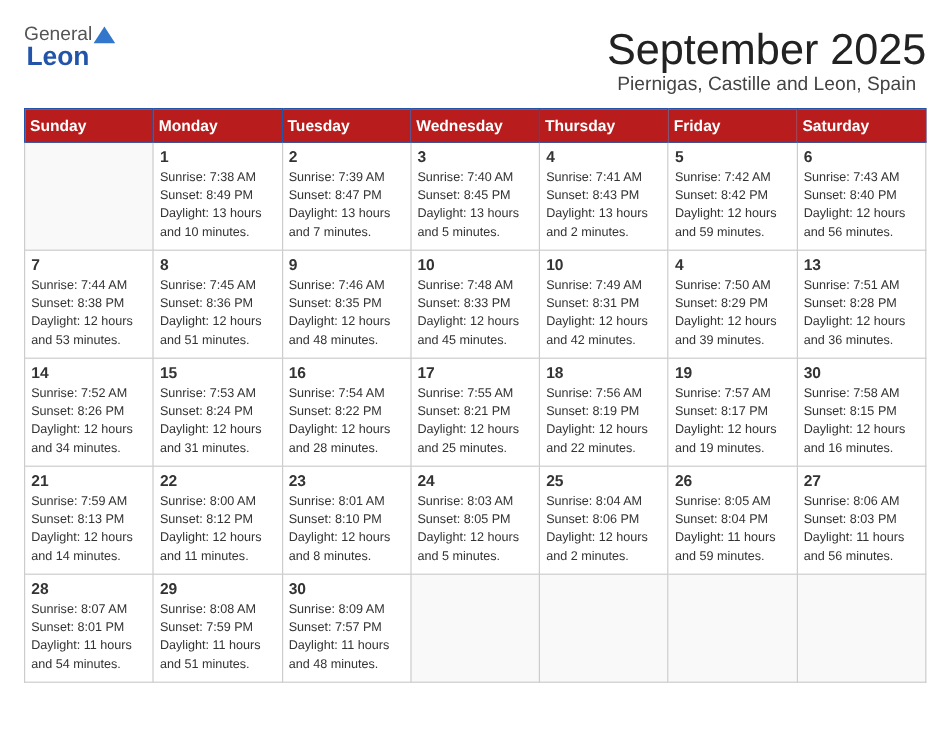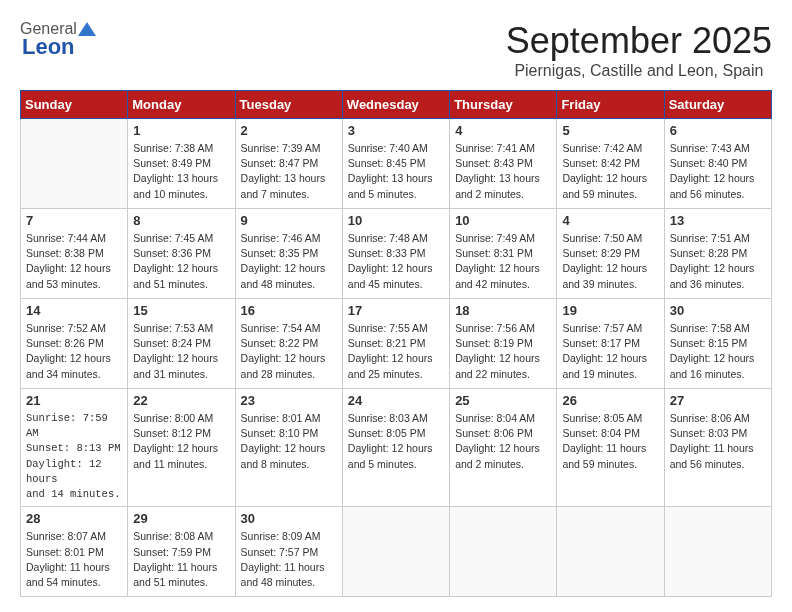--- a/index.html
+++ b/index.html
@@ -249,21 +249,21 @@
           <div class="day-number">30</div>
           <div class="day-info" style="white-space: pre-line;">Sunrise: 7:58 AM
 Sunset: 8:15 PM
 Daylight: 12 hours
 and 16 minutes.</div>
         </td>
       </tr>
       <tr>
         <td>
           <div class="day-number">21</div>
-          <div class="day-info" style="white-space: pre-line; font-family: Liberation Mono, monospace;">Sunrise: 7:59 AM
+          <div class="day-info" style="white-space: pre-line;">Sunrise: 7:59 AM
 Sunset: 8:13 PM
 Daylight: 12 hours
 and 14 minutes.</div>
         </td>
         <td>
           <div class="day-number">22</div>
           <div class="day-info" style="white-space: pre-line;">Sunrise: 8:00 AM
 Sunset: 8:12 PM
 Daylight: 12 hours
 and 11 minutes.</div>

